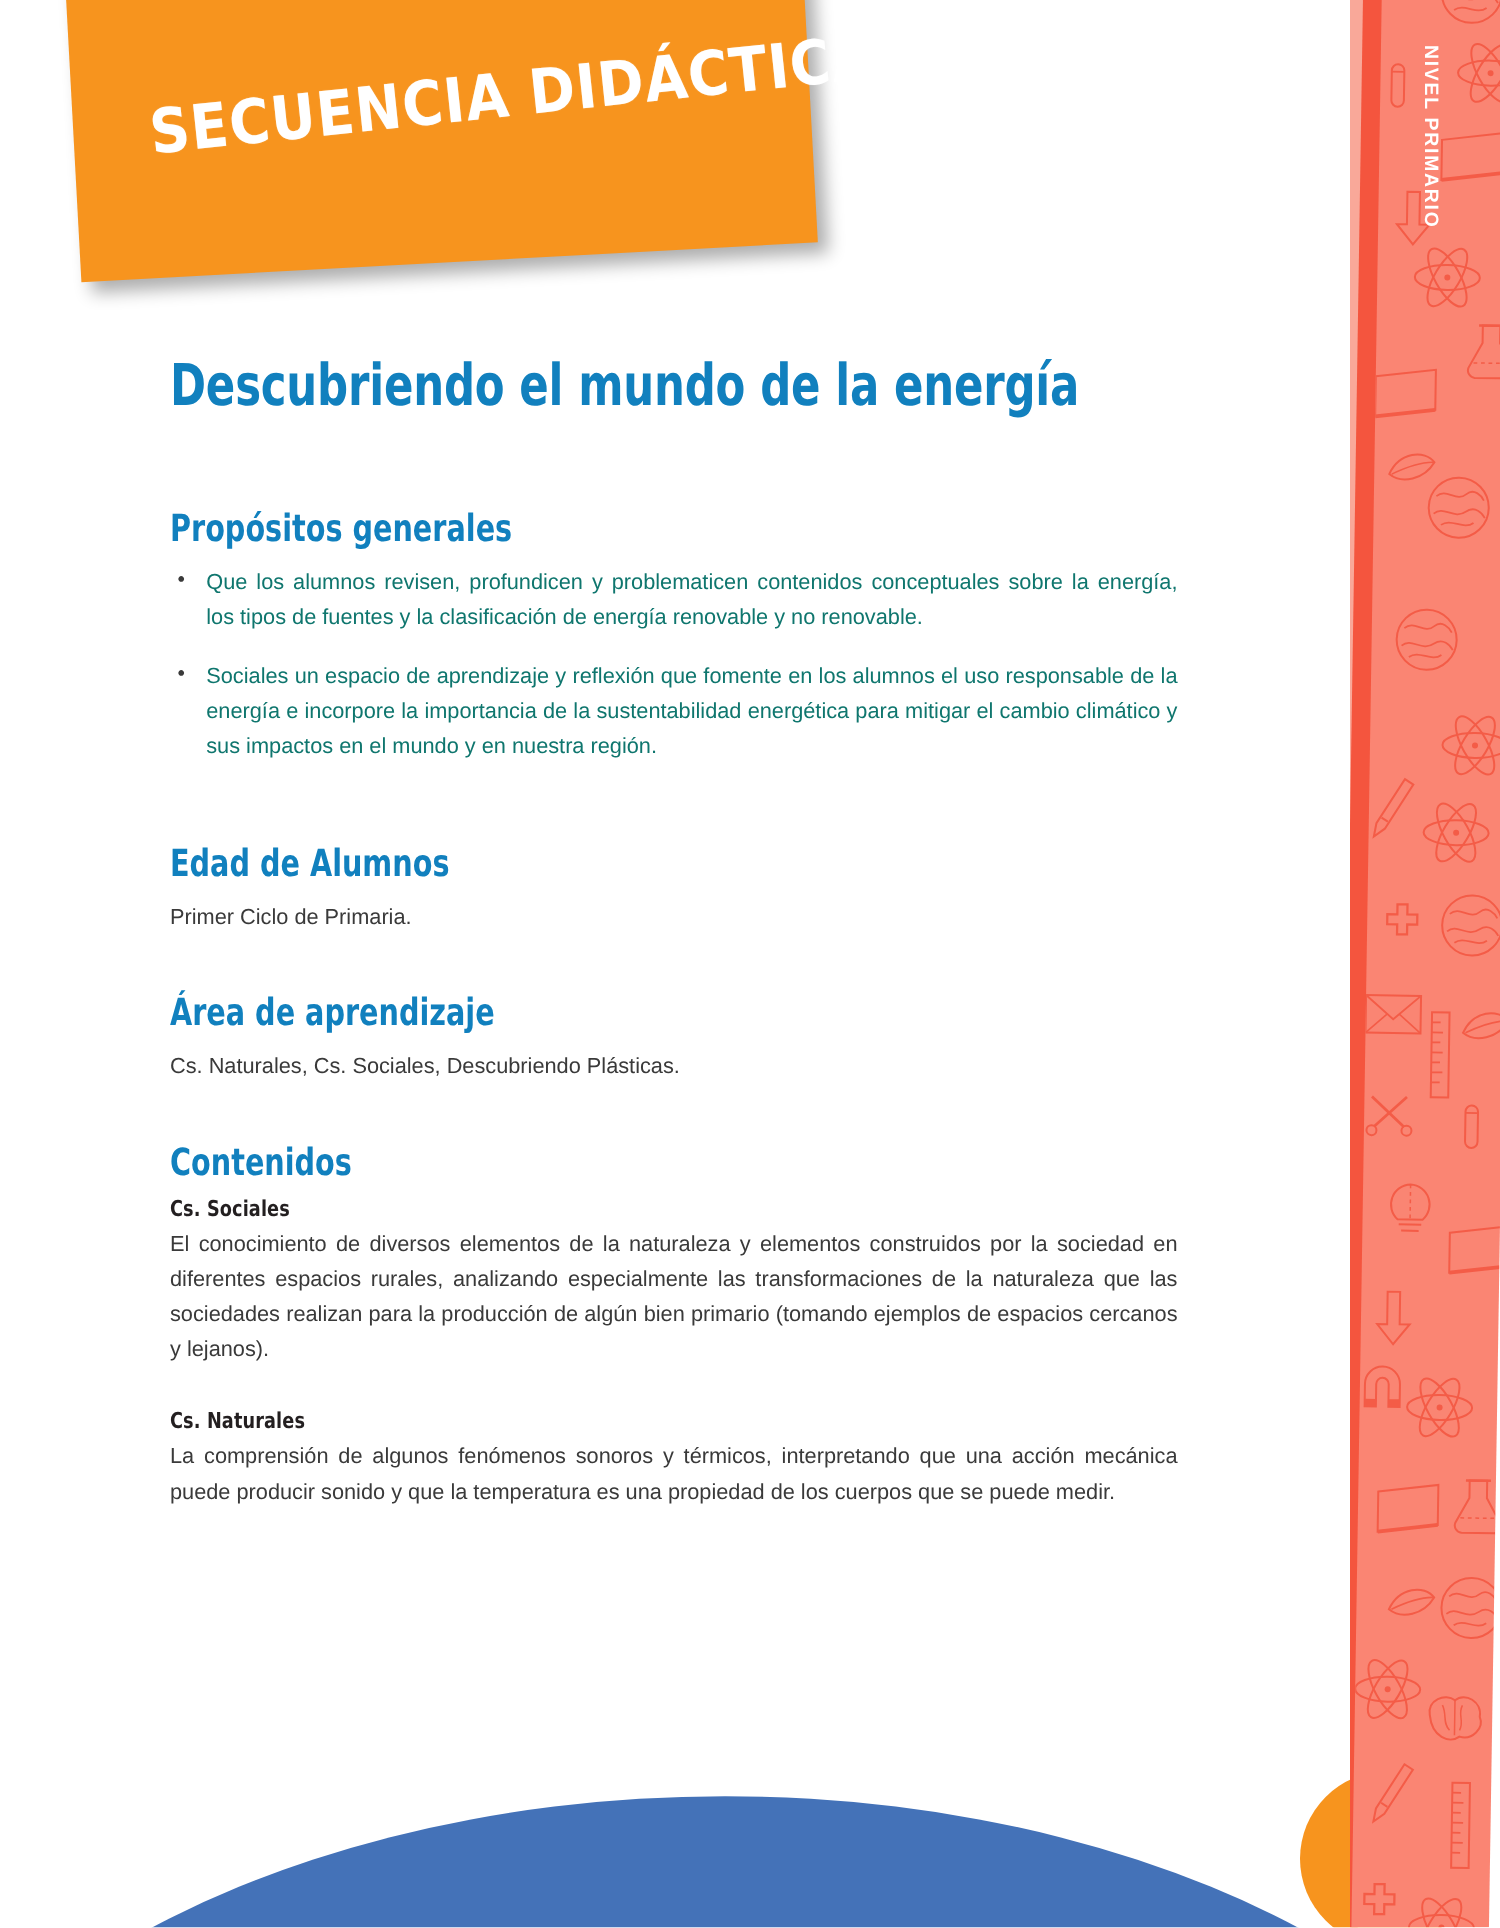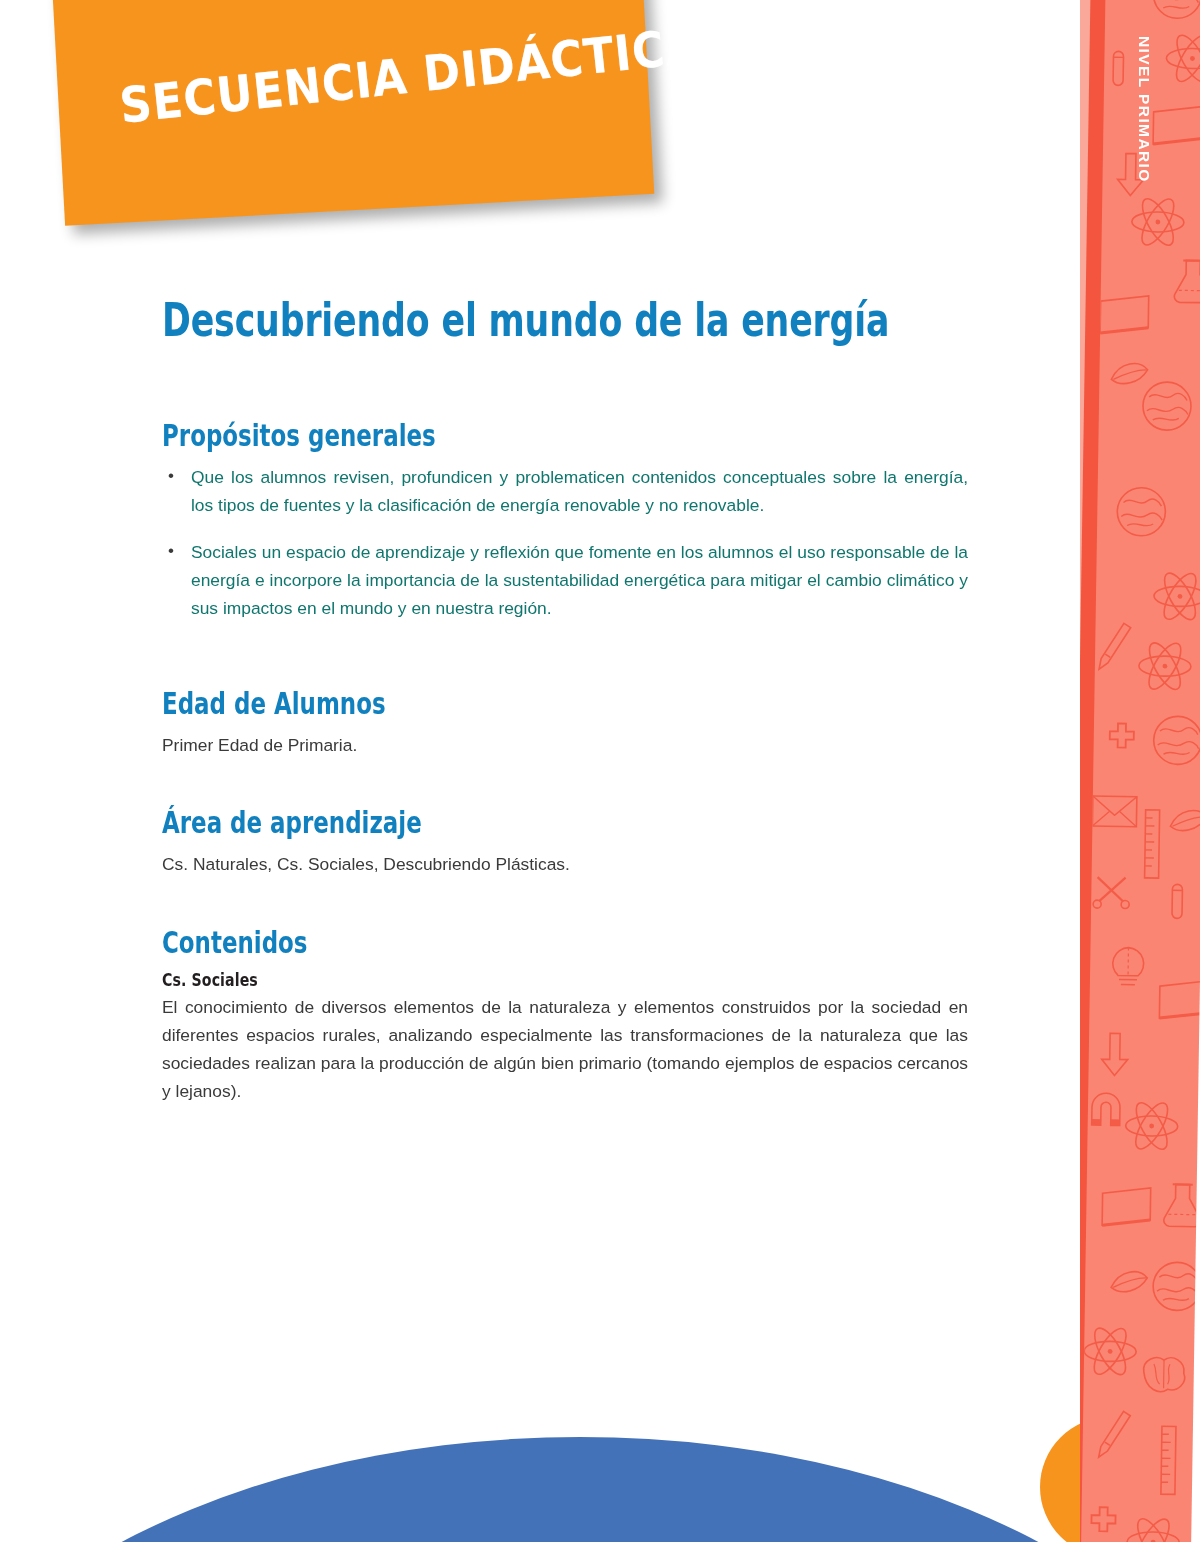--- a/index.html
+++ b/index.html
@@ -152,24 +152,23 @@
     font-stretch: condensed;
     white-space: nowrap;
     z-index: 6;
     text-shadow: 0 0 1px rgba(255,255,255,0.4);
   }
 
   
   .content {
     position: absolute;
     left: 136px;
-    top: 296px;
+    top: 284px;
     width: 806px;
     z-index: 4;
-    margin-left: 26px;
   }
 
   .doc-title {
     color: #1180BE;
     font-size: 46px;
     line-height: 1.05;
     font-weight: 700;
     font-family: "DejaVu Sans", sans-serif;
     font-stretch: condensed;
     letter-spacing: -0.2px;
@@ -392,21 +391,21 @@
       <ul class="bullets">
         <li>Que los alumnos revisen, profundicen y problematicen contenidos conceptuales sobre la energía, los tipos de fuentes y la clasificación de energía renovable y no renovable.</li>
         <li>Sociales un espacio de aprendizaje y reflexión que fomente en los alumnos el uso responsable de la energía e incorpore la importancia de la sustentabilidad energética para mitigar el cambio climático y sus impactos en el mundo y en nuestra región.</li>
       </ul>
     </div>
 
     <div class="sp-lg"></div>
 
     <div class="section">
       <h2 class="heading">Edad de Alumnos</h2>
-      <p class="body">Primer Edad de Primaria.</p>
+      <p class="body">Primer Ciclo de Primaria.</p>
     </div>
 
     <div class="sp-lg"></div>
 
     <div class="section">
       <h2 class="heading">Área de aprendizaje</h2>
       <p class="body">Cs. Naturales, Cs. Sociales, Descubriendo Plásticas.</p>
     </div>
 
     <div class="sp-lg"></div>
@@ -414,17 +413,21 @@
     <div class="section">
       <h2 class="heading">Contenidos</h2>
 
       <div>
         <h3 class="subheading">Cs. Sociales</h3>
         <p class="body">El conocimiento de diversos elementos de la naturaleza y elementos construidos por la sociedad en diferentes espacios rurales, analizando especialmente las transformaciones de la naturaleza que las sociedades realizan para la producción de algún bien primario (tomando ejemplos de espacios cercanos y lejanos).</p>
       </div>
 
       <div class="sp-md"></div>
 
+      <div>
+        <h3 class="subheading">Cs. Naturales</h3>
+        <p class="body">La comprensión de algunos fenómenos sonoros y térmicos, interpretando que una acción mecánica puede producir sonido y que la temperatura es una propiedad de los cuerpos que se puede medir.</p>
+      </div>
     </div>
 
   </div>
 
 </div>
 
 </body></html>

